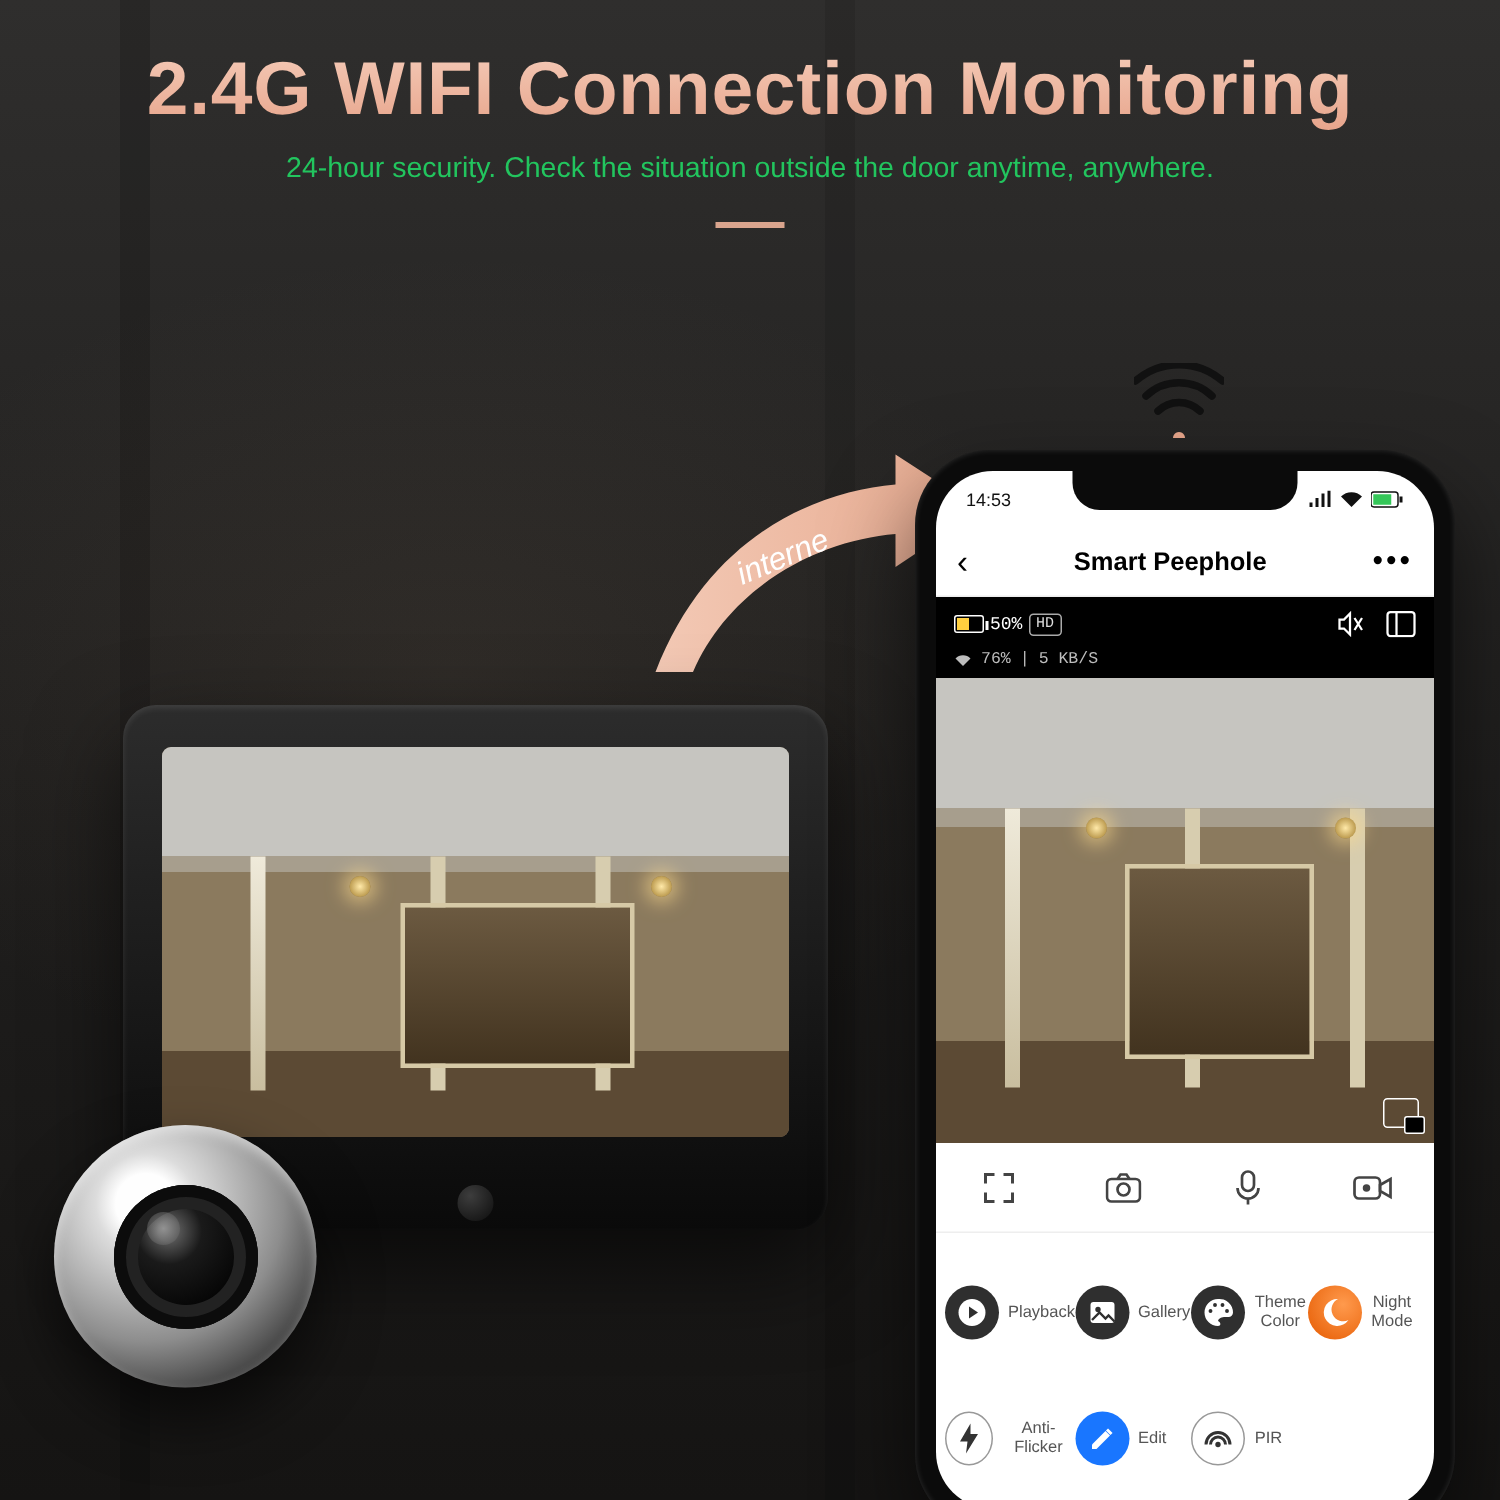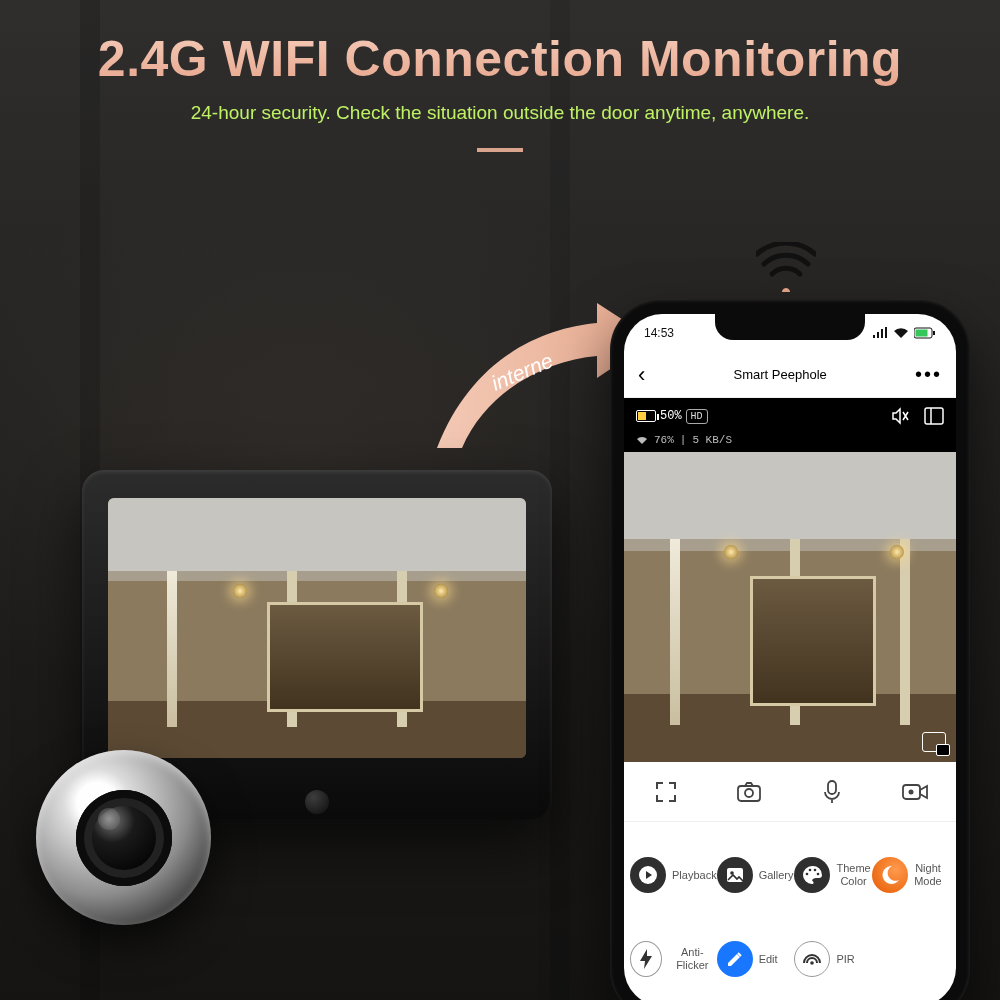--- a/index.html
+++ b/index.html
@@ -26,21 +26,21 @@
   }
 
   
   .hero { position: relative; padding: 30px 40px 0; text-align: center; }
   .hero h1 {
     font-size: 50px; font-weight: 700; letter-spacing: .5px;
     color: #f0bba4;
     background: linear-gradient(180deg,#f5ccb9,#e7a48b);
     -webkit-background-clip: text; background-clip: text; color: transparent;
   }
-  .hero p { margin-top: 14px; font-size: 19px; color: #bef264; }
+  .hero p { margin-top: 14px; font-size: 19px; color: #22c55e; }
   .hero .rule {
     width: 46px; height: 4px; background:#d9a48d;
     margin: 24px auto 0;
   }
 
   
   .wifi-icon {
     position:absolute; left:756px; top:242px; width:60px; height:50px;
     display:flex; align-items:flex-end; justify-content:center;
   }
@@ -136,21 +136,21 @@
   }
   .status{
     height:38px; display:flex; align-items:center; justify-content:space-between;
     padding:0 20px; font-size:12px; font-weight:400; color:#111;
   }
   .status .right{ display:flex; gap:5px; align-items:center; }
   .app-header{
     height:46px; display:flex; align-items:center; justify-content:space-between;
     padding:0 14px; border-bottom:1px solid #eee;
   }
-  .app-header .title{ font-size:13px; font-weight:400; }
+  .app-header .title{ font-size:17px; font-weight:700; }
   .back{ font-size:22px; }
   .dots{ font-size:20px; letter-spacing:2px; }
 
   .video{
     background:#000; color:#fff; position:relative; height:364px;
     display:flex; flex-direction:column;font-family:Liberation Mono, monospace;
   }
   .vbar{
     display:flex; justify-content:space-between; align-items:center;
     padding:8px 12px; font-size:12px;

